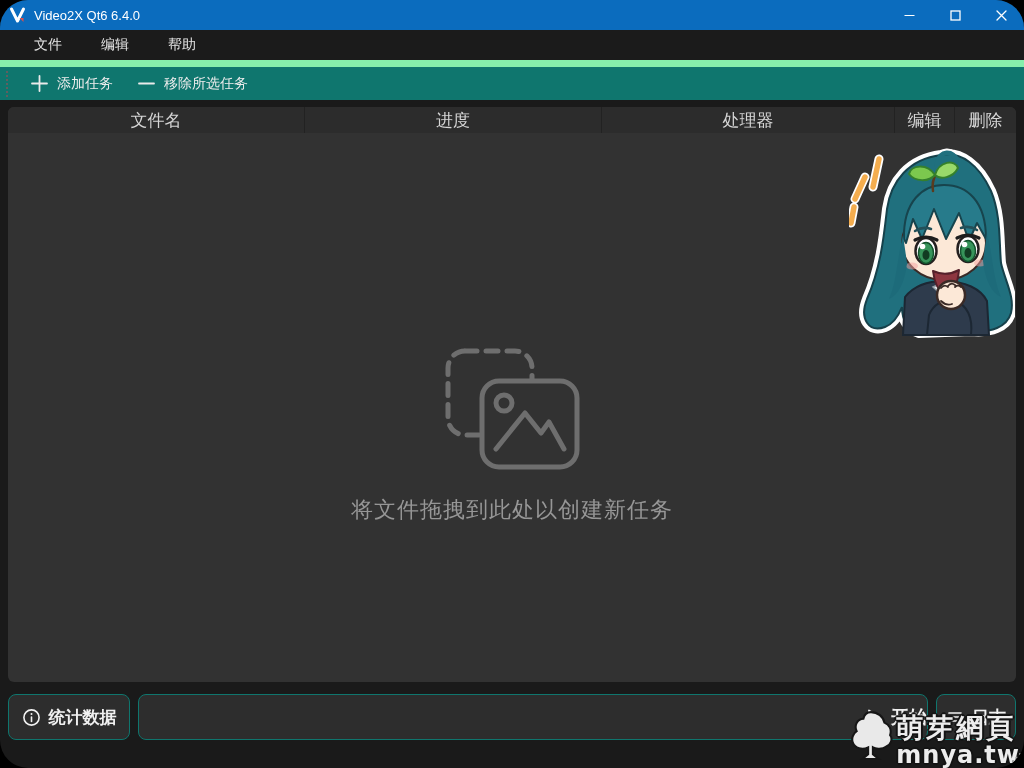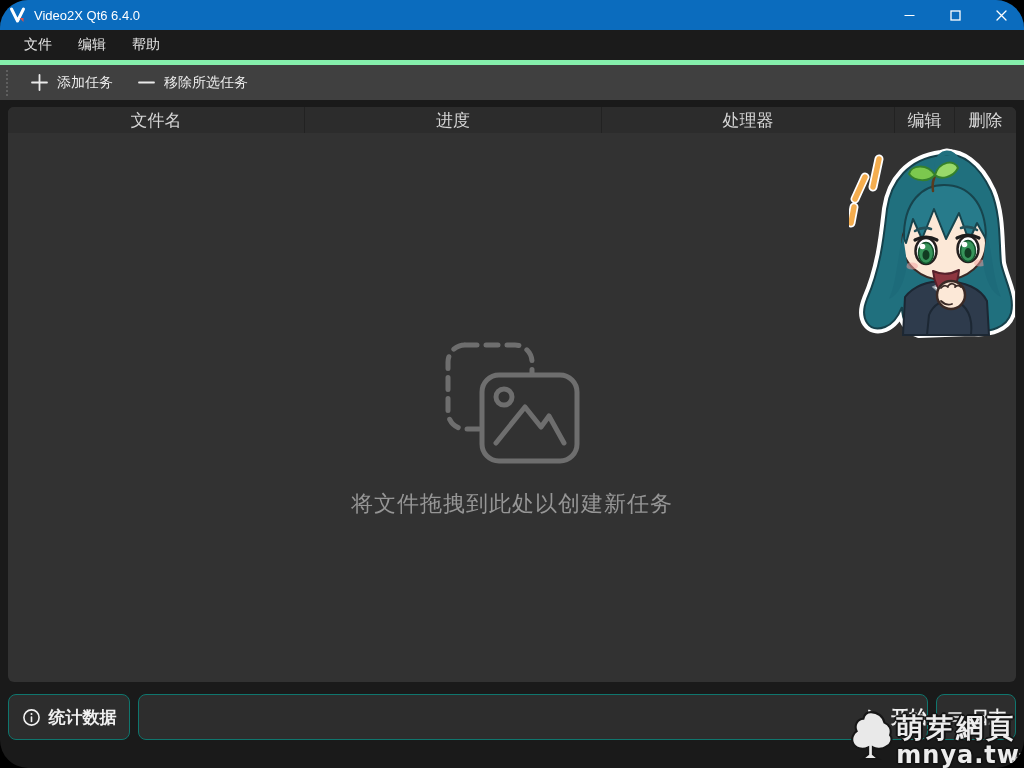--- a/index.html
+++ b/index.html
@@ -12,38 +12,38 @@
 
   
   .titlebar { height:30px; background:#0b6cbe; display:flex; align-items:center; }
   .app-icon { width:18px; height:18px; margin-left:9px; display:flex; }
   .title-text { font-size:13px; color:#ffffff; margin-left:7px; }
   .win-controls { margin-left:auto; display:flex; height:30px; }
   .win-btn { width:46px; height:30px; display:flex; align-items:center; justify-content:center; }
   .win-btn svg { display:block; }
 
   
-  .menubar { height:30px; background:#1b1b1b; display:flex; align-items:center; padding-left:11px; font-size:14px; color:#e4e4e4; }
+  .menubar { height:30px; background:#1b1b1b; display:flex; align-items:center; padding-left:21px; font-size:14px; color:#e4e4e4;gap:13px; }
   .menu-item { padding:0 13px; height:26px; display:flex; align-items:center; }
 
   
-  .toolbar { height:40px; background:#404040; border-top:5px solid #86efac; display:flex; align-items:center; padding-left:6px; }
+  .toolbar { height:40px; background:#0f766e; border-top:7px solid #86efac; display:flex; align-items:center; padding-left:6px; }
   .tb-grip { width:4px; height:26px; border-left:2px dotted #5f5f5f; margin-right:8px; }
   .tool-btn { display:flex; align-items:center; gap:8px; padding:0 12px; height:32px; color:#ececec; font-size:14px; }
   .tool-btn svg { display:block; }
 
   
   .table-view { position:absolute; left:8px; right:8px; top:107px; bottom:86px; background:#323232; border-radius:6px; overflow:hidden; }
   .thead { height:26px; background:#2c2c2c; display:flex; align-items:stretch; font-size:17px; color:#d6d6d6; }
   .th { display:flex; align-items:center; justify-content:center; border-right:1px solid #222222; }
   .th:last-child { border-right:none; }
   .th-file { width:297px; } .th-proc { width:293px; } .th-prog { width:297px; }
   .th-edit { width:60px; }  .th-del { flex:1; }
   .tbody { position:absolute; top:26px; left:0; right:0; bottom:0; }
-  .empty-state { position:absolute; top:206px; left:0; right:0; display:flex; flex-direction:column; align-items:center; }
+  .empty-state { position:absolute; top:212px; left:0; right:0; display:flex; flex-direction:column; align-items:center; }
   .empty-hint { margin-top:14px; font-size:22px; color:#969696; letter-spacing:1px; }
 
   
   .mascot { position:absolute; left:849px; top:147px; width:166px; height:192px; }
 
   
   .f-btn {
     position:absolute; top:694px; height:46px; background:#2d2d2d;
     border:1px solid #0f766e; border-radius:8px; color:#f1f1f1;
     display:flex; align-items:center; justify-content:center; gap:8px;

